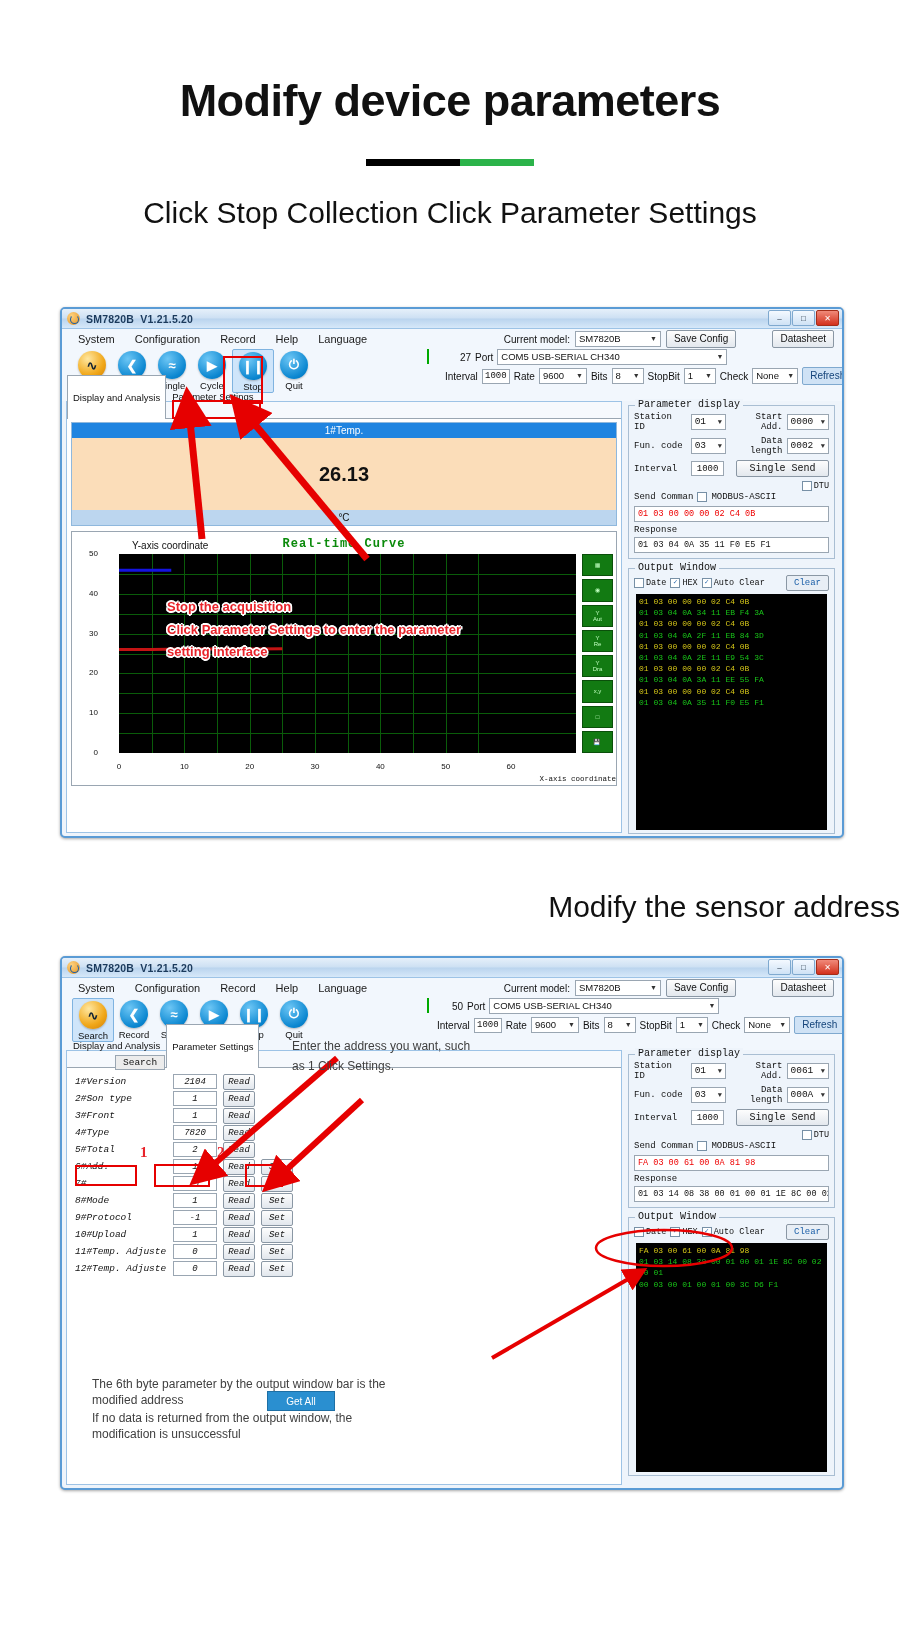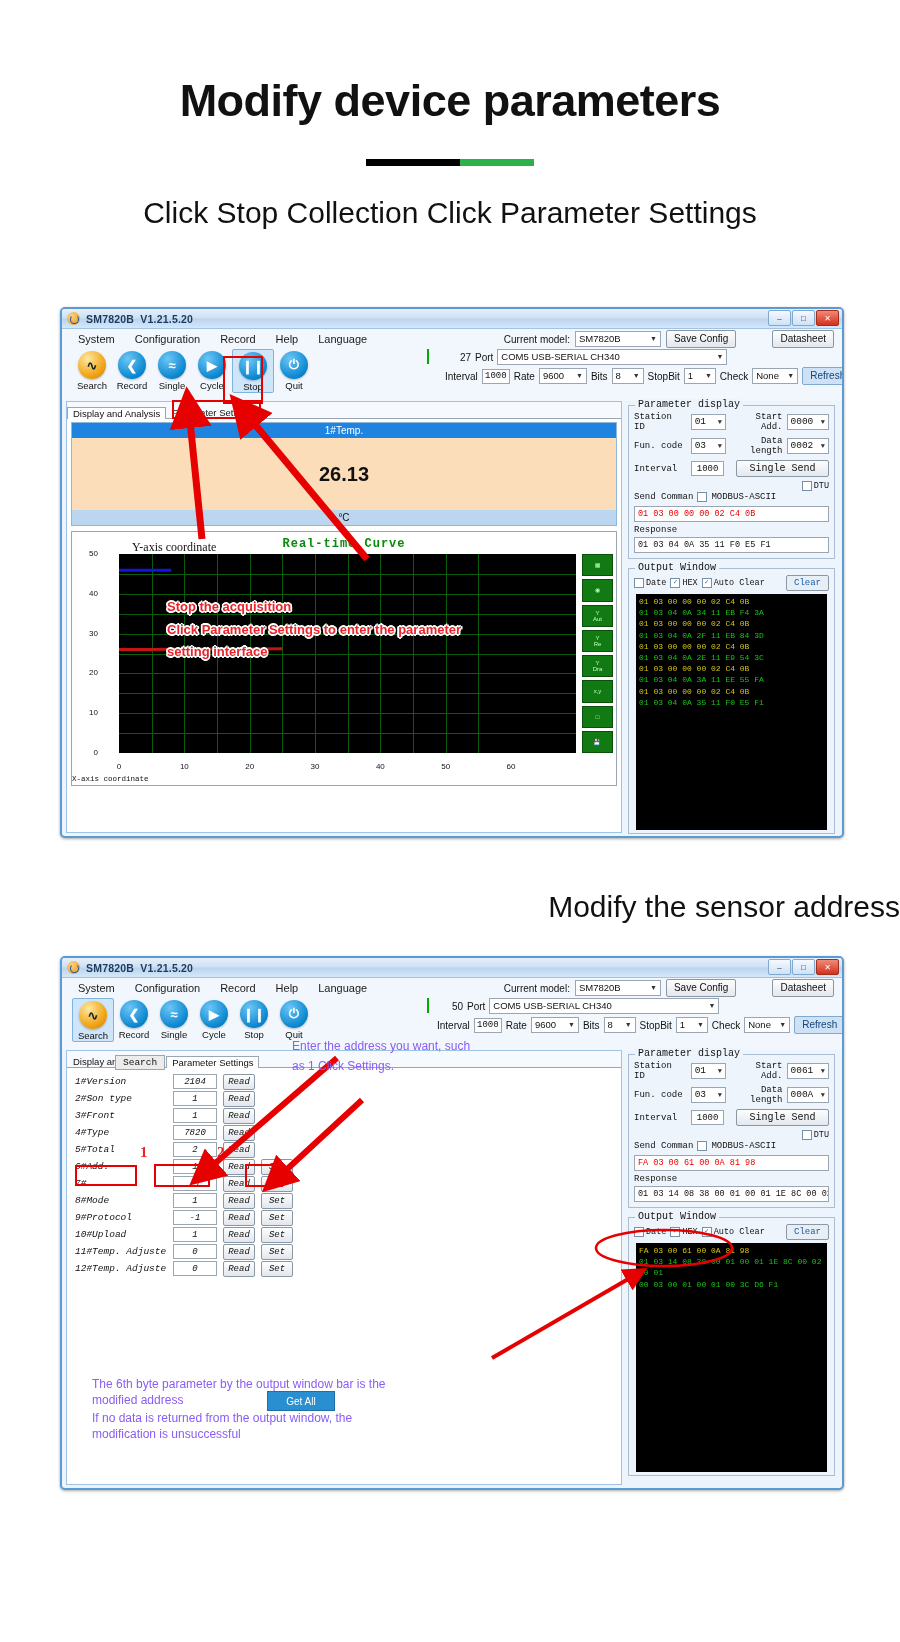--- a/index.html
+++ b/index.html
@@ -113,41 +113,41 @@
   .cbox{width:8px;height:8px;border:1px solid #7790a6;background:#fff;font-size:7px;line-height:7px;text-align:center;color:#1b5fa8;}
   .cbox.on:after{content:"\2713";}
 
   
   .bodyarea{position:absolute;left:0;right:0;top:92px;bottom:0;display:flex;}
   .leftpane{flex:1;background:#fff;border:1px solid #9dc3e6;margin:0 2px 3px 4px;position:relative;}
   .rightpane{width:215px;background:#eef4fb;position:relative;margin-right:3px;}
 
   .tabs{display:flex;align-items:flex-end;height:16px;border-bottom:1px solid #9aa6b2;background:#f6f9fd;}
   .tab{
-    font-size:9.5px;padding:0 5px;border:1px solid transparent;border-bottom:none;
+    font-size:9.5px;padding:16px 5px;border:1px solid transparent;border-bottom:none;
     color:#111;
   }
   .tab.active{background:#fff;border-color:#9aa6b2;position:relative;top:1px;}
 
   
   .readouts{display:flex;padding:3px 4px 0 4px;gap:4px;}
   .rcard{flex:1;border:1px solid #8fb8dd;}
   .rhead{background:#1f84e0;color:#fff;font-size:10px;text-align:center;height:15px;line-height:15px;}
   .rval{background:#fbddb9;height:72px;display:flex;align-items:center;justify-content:center;font-size:20px;font-weight:bold;color:#111;}
   .runit{background:#bcd6ef;font-size:10px;text-align:center;height:15px;line-height:15px;color:#111;}
 
   
   .chartbox{margin:5px 4px 4px 4px;border:1px solid #9aa6b2;background:#fff;height:253px;position:relative;}
   .plot{position:absolute;left:47px;top:22px;right:40px;bottom:32px;background:#000;}
   .grid-v,.grid-h{position:absolute;background:#0a5c0a;}
   .ylab{position:absolute;left:4px;font-size:8px;color:#111;text-align:right;width:22px;}
   .xlab{position:absolute;bottom:14px;font-size:8px;color:#111;text-align:center;width:20px;}
   .chart-title{position:absolute;top:5px;left:0;width:100%;text-align:center;font-size:12px;color:#0b8a0b;font-family:"Liberation Mono",monospace;font-weight:bold;letter-spacing:1px;}
-  .yaxis-cap{position:absolute;top:8px;left:60px;font-size:12px;font-family:Liberation Serif, serif;}
-  .xaxis-cap{position:absolute;bottom:2px;left:0;width:100%;text-align:left;font-size:7.5px;font-family:"Liberation Mono",monospace;}
+  .yaxis-cap{position:absolute;top:8px;left:60px;font-size:10px;font-family:Liberation Sans, sans-serif;}
+  .xaxis-cap{position:absolute;bottom:2px;left:0;width:100%;text-align:right;font-size:7.5px;font-family:"Liberation Mono",monospace;}
   .toolcol{position:absolute;right:3px;top:22px;width:31px;bottom:32px;display:flex;flex-direction:column;gap:3px;}
   .tool{height:22px;background:#127a12;border:1px solid #0a4f0a;color:#bfffbf;font-size:6px;display:flex;align-items:center;justify-content:center;text-align:center;line-height:6px;}
 
   
   .grp{border:1px solid #a9bed3;margin:4px 4px 0 4px;padding:6px 5px 5px 5px;position:relative;}
   .grp>.cap{position:absolute;top:-7px;left:6px;background:#eef4fb;font-size:10px;padding:0 3px;font-family:"Liberation Mono",monospace;}
   .frow{display:flex;align-items:center;font-size:9px;font-family:"Liberation Mono",monospace;margin-bottom:4px;gap:4px;}
   .inp{border:1px solid #9aa6b2;background:#fff;height:13px;font-size:9px;display:flex;align-items:center;justify-content:center;font-family:"Liberation Mono",monospace;}
   .cmdline{border:1px solid #9aa6b2;background:#fff;height:14px;font-size:8.5px;color:#e00;padding:0 3px;line-height:14px;font-family:"Liberation Mono",monospace;white-space:nowrap;overflow:hidden;}
   .respline{border:1px solid #9aa6b2;background:#fff;height:14px;font-size:8.5px;color:#111;padding:0 3px;line-height:14px;font-family:"Liberation Mono",monospace;white-space:nowrap;overflow:hidden;}
@@ -167,21 +167,21 @@
     position:absolute;left:48px;top:4px;background:#ececec;border:1px solid #9aa6b2;
     font-size:9.5px;padding:1px 7px;font-family:"Liberation Mono",monospace;
   }
   .redbox{position:absolute;border:2px solid #e60000;}
   .redtext{
     position:absolute;color:#e8232a;font-size:13px;font-weight:bold;line-height:17px;
     text-shadow:
       -1.4px -1.4px 0 #fff, 1.4px -1.4px 0 #fff, -1.4px 1.4px 0 #fff, 1.4px 1.4px 0 #fff,
       0 -1.6px 0 #fff, 0 1.6px 0 #fff, -1.6px 0 0 #fff, 1.6px 0 0 #fff;
   }
-  .plaintext{position:absolute;color:#8b5cf6;font-size:12px;line-height:16px;}
+  .plaintext{position:absolute;color:#404040;font-size:12px;line-height:16px;}
   .num-ann{position:absolute;color:#e8232a;font-size:15px;font-weight:bold;font-family:"Liberation Serif",serif;}
   svg.ovl{position:absolute;left:0;top:0;overflow:visible;}
 </style>
 </head>
 <body>
 
 <div class="page-title">Modify device parameters</div>
 <div class="divider">
   <div class="d1"></div>
   <div class="d2"></div>

